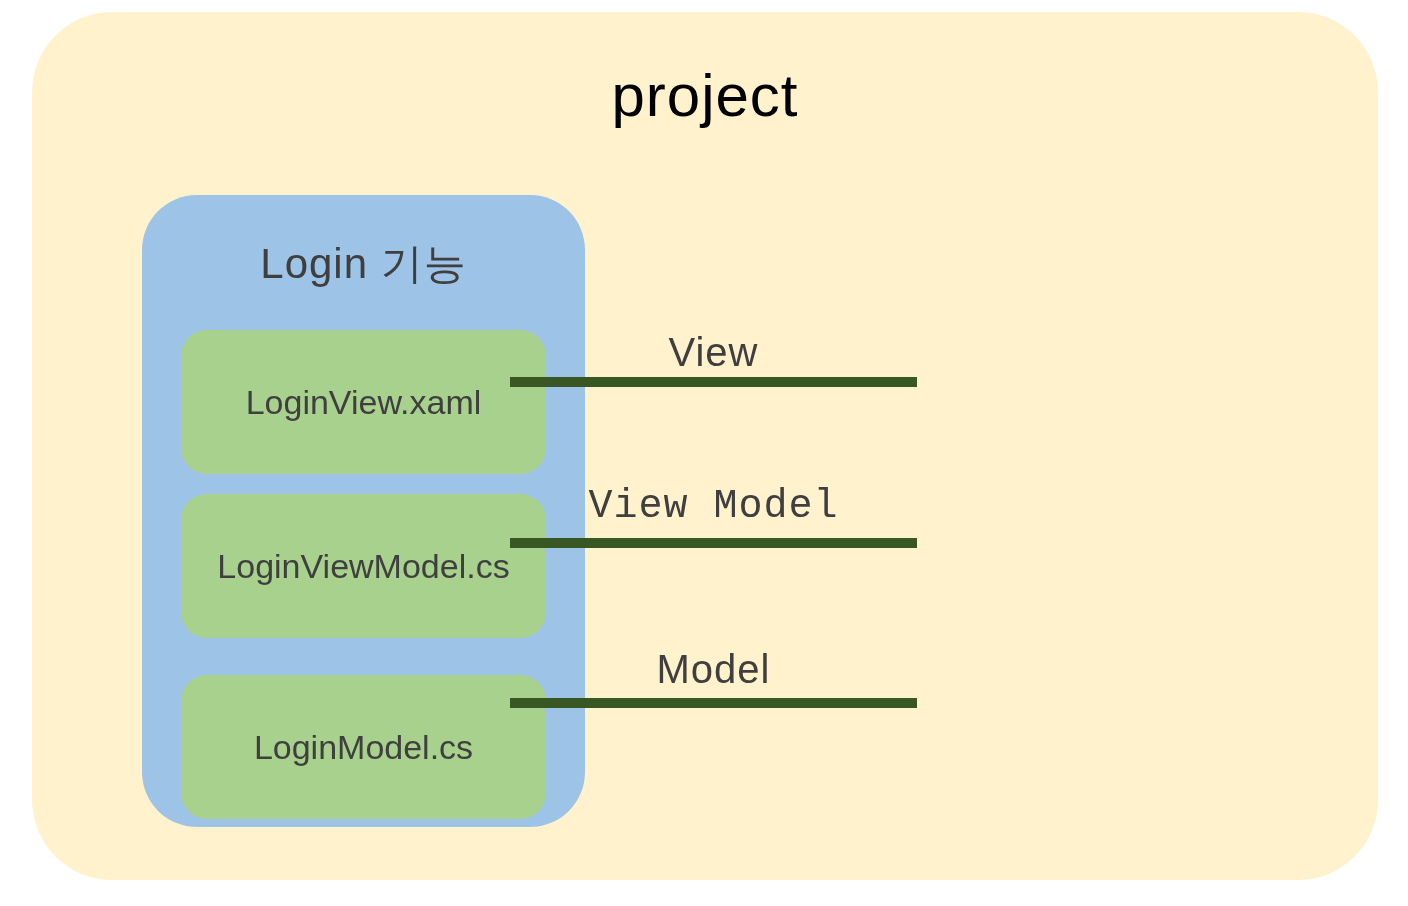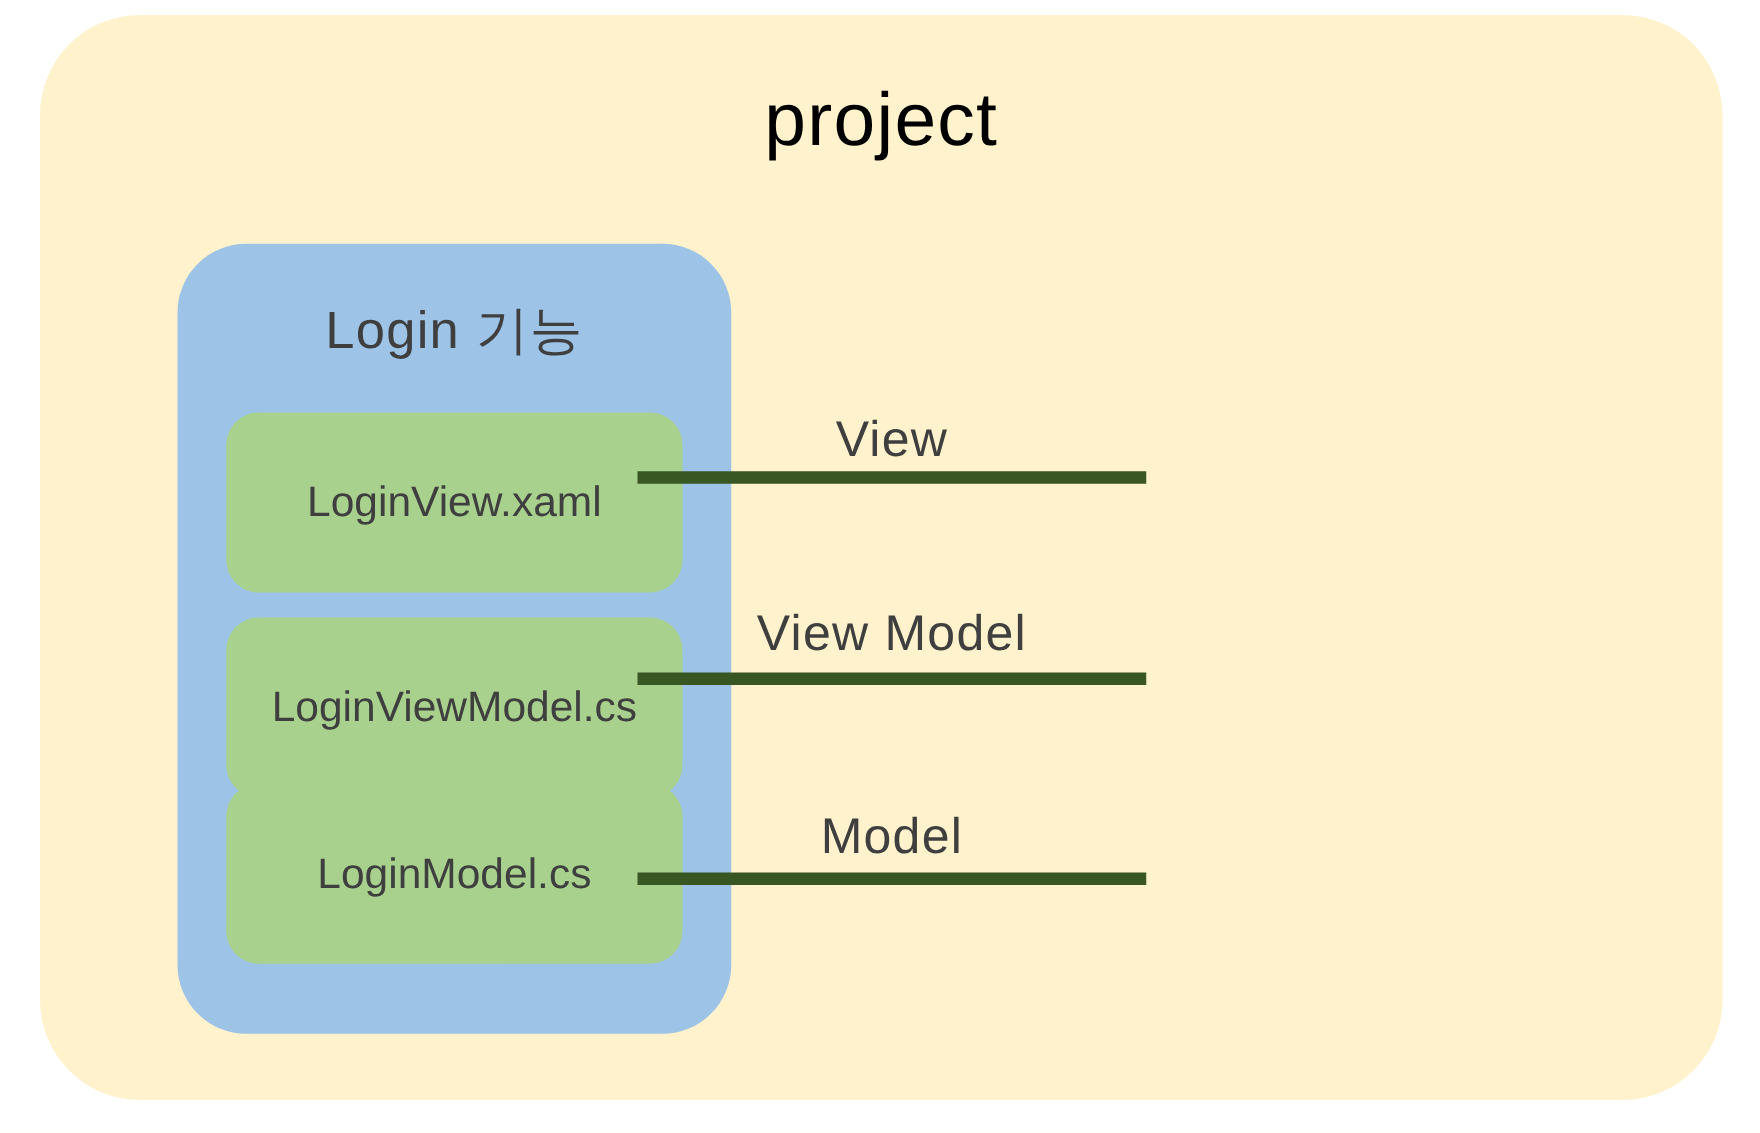--- a/index.html
+++ b/index.html
@@ -67,21 +67,21 @@
     background: #a9d18e;
     border-radius: 26px;
     display: flex;
     align-items: center;
     justify-content: center;
     font-size: 34px;
     color: #3f3f3f;
   }
   .file-row-0 { top: 135px; }
   .file-row-1 { top: 299px; text-align: center; }
-  .file-row-2 { top: 432px; }
+  .file-row-2 { top: 480px; }
   .conn-line {
     position: absolute;
     left: 510px;
     width: 407px;
     height: 10px;
     background: #385723;
   }
   .conn-line-0 { top: 377px; }
   .conn-line-1 { top: 538px; }
   .conn-line-2 { top: 698px; }
@@ -89,21 +89,21 @@
     position: absolute;
     left: 510px;
     width: 407px;
     text-align: center;
     font-size: 40px;
     line-height: 44px;
     color: #3f3f3f;
     letter-spacing: 1px;
   }
   .conn-label-0 { top: 330px; }
-  .conn-label-1 { top: 485px; }
+  .conn-label-1 { top: 485px; font-family: Liberation Mono, monospace; }
   .conn-label-2 { top: 647px; text-align: center; }
 </style>
 </head>
 <body>
 
 <div class="stage">
 
   <div class="outer">
     <div class="title">project</div>
 

